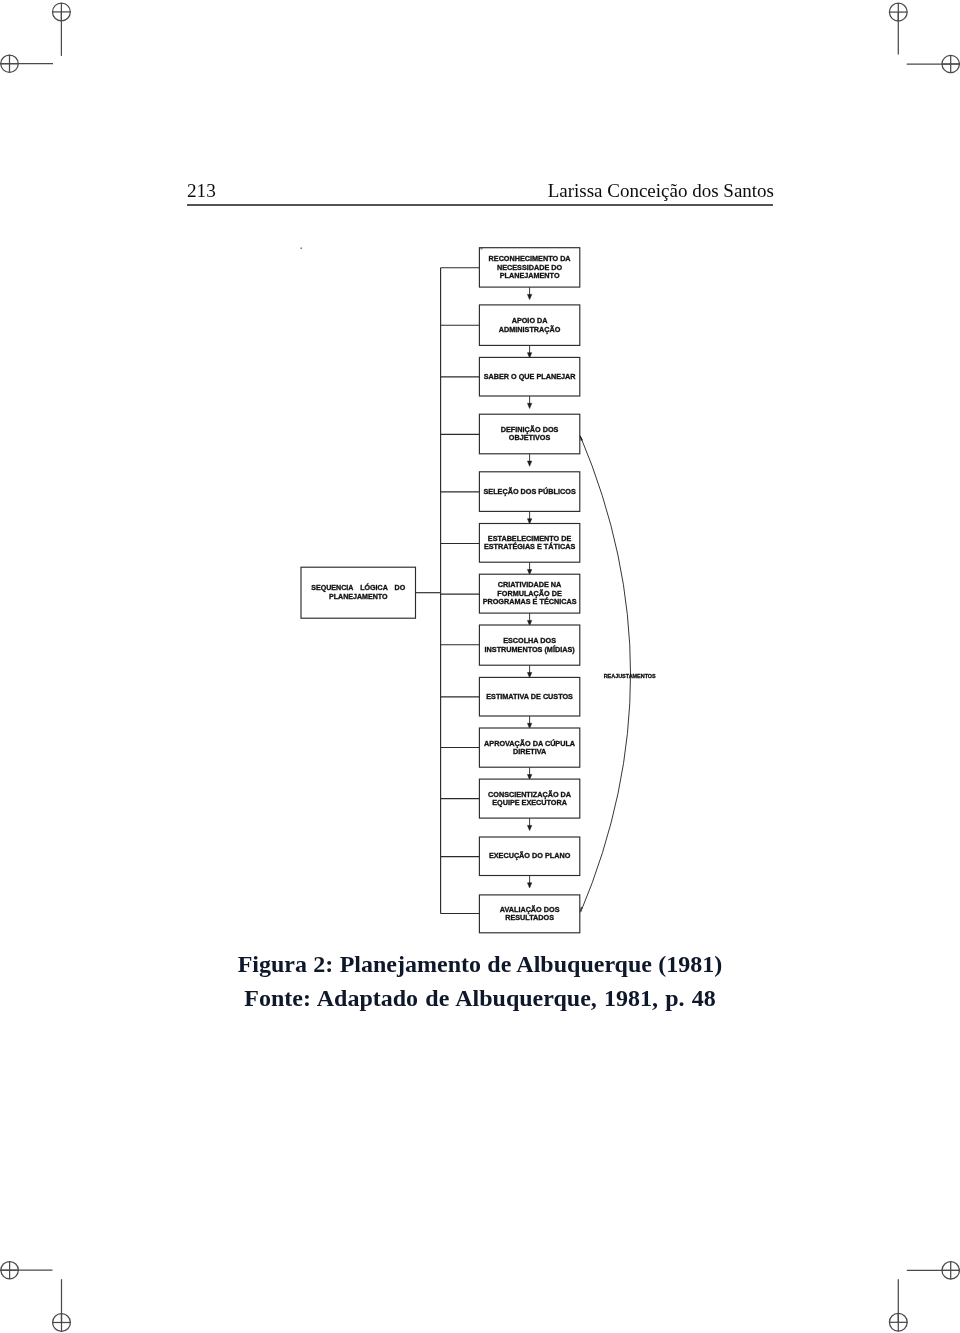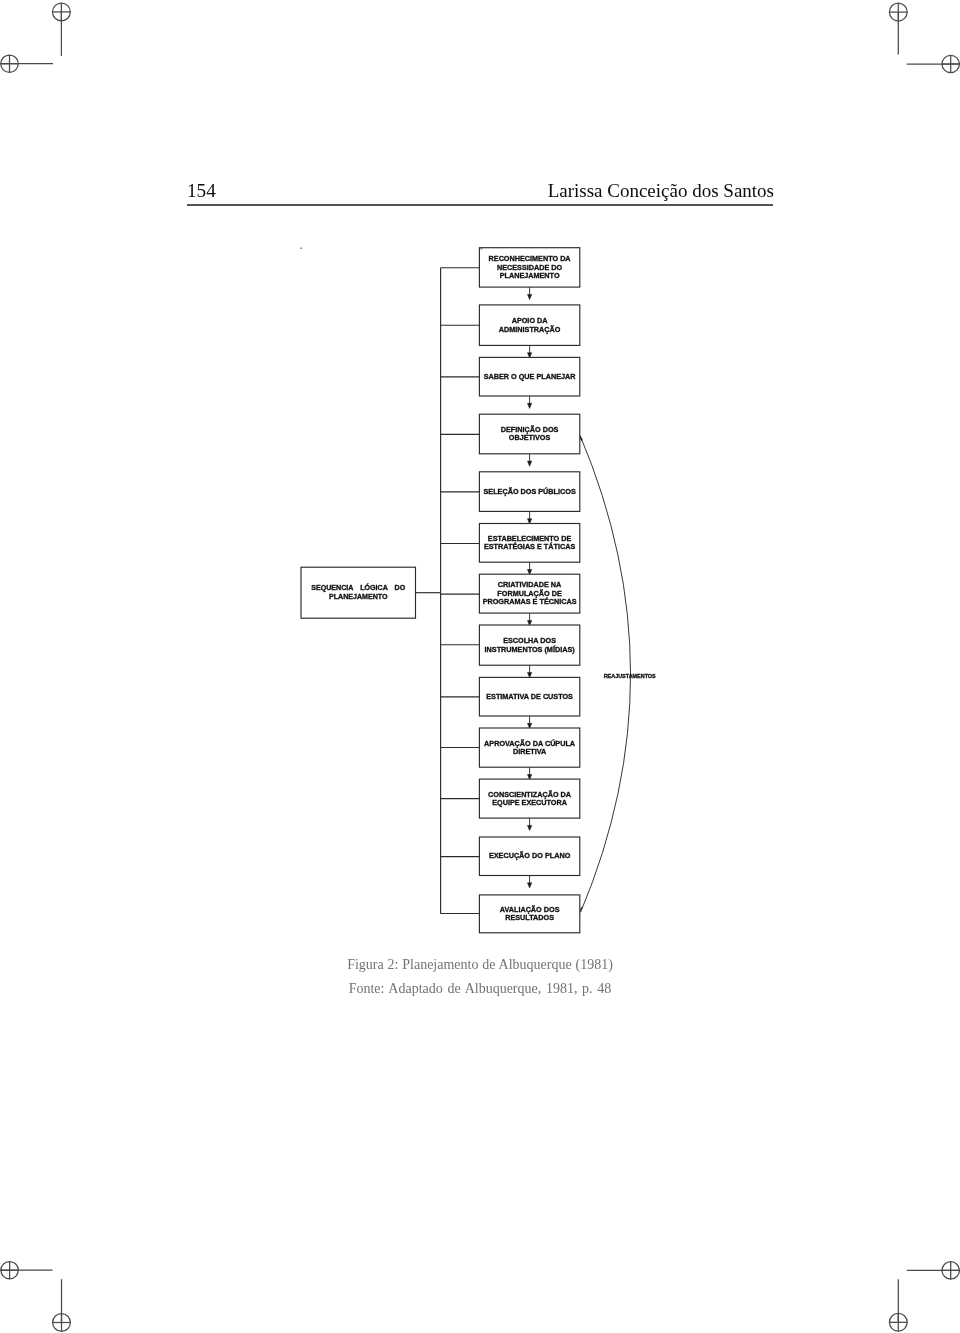--- a/index.html
+++ b/index.html
@@ -20,31 +20,31 @@
   .runhead{position:absolute;left:187px;top:181.3px;width:585px;height:30px;}
   .runhead .folio{position:absolute;left:0px;top:0;font-size:19.2px;line-height:19px;color:#0d0d0d;}
   .runhead .title{position:absolute;right:-2px;top:0;font-size:19px;line-height:19px;color:#0d0d0d;white-space:nowrap;}
   .runhead .rule{position:absolute;left:0;right:-1px;top:23.1px;height:1.5px;background:#545454;}
 
   
   #figure{position:absolute;left:0;top:0;width:960px;height:1333px;}
 
   
   .caption{position:absolute;left:180px;top:953.4px;width:600px;text-align:center;
-           font-size:14px;line-height:23.5px;color:#737373;}
+           font-size:24px;line-height:23.5px;color:#0f172a;font-weight:bold;}
   .caption .l1{word-spacing:0.34px;}
-  .caption .l2{word-spacing:1.2px;}
+  .caption .l2{word-spacing:1.2px;margin-top:10px;}
 </style>
 </head>
 <body>
 
 <div class="page">
 
   <div class="runhead">
-    <span class="folio">154</span>
+    <span class="folio">213</span>
     <span class="title">Larissa Conceição dos Santos</span>
     <div class="rule"></div>
   </div>
 
   <svg id="marks" width="960" height="1333" viewBox="0 0 960 1333" xmlns="http://www.w3.org/2000/svg">
       <g>
         <circle cx="61.4" cy="11.9" r="8.9" fill="none" stroke="#4a4a4a" stroke-width="1.25"></circle>
         <line x1="52.3" y1="11.9" x2="70.5" y2="11.9" stroke="#4a4a4a" stroke-width="1.25"></line>
         <line x1="61.4" y1="2.8" x2="61.4" y2="21" stroke="#4a4a4a" stroke-width="1.25"></line>
         <line x1="61.4" y1="11.9" x2="61.4" y2="55.9" stroke="#4a4a4a" stroke-width="1.25"></line>

